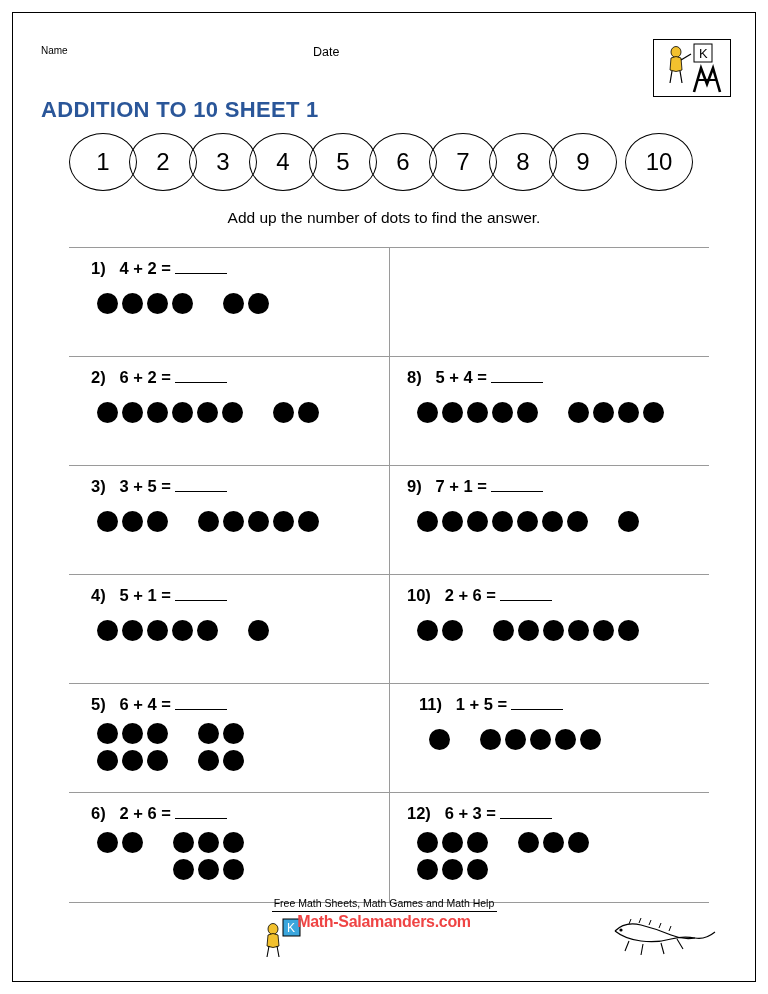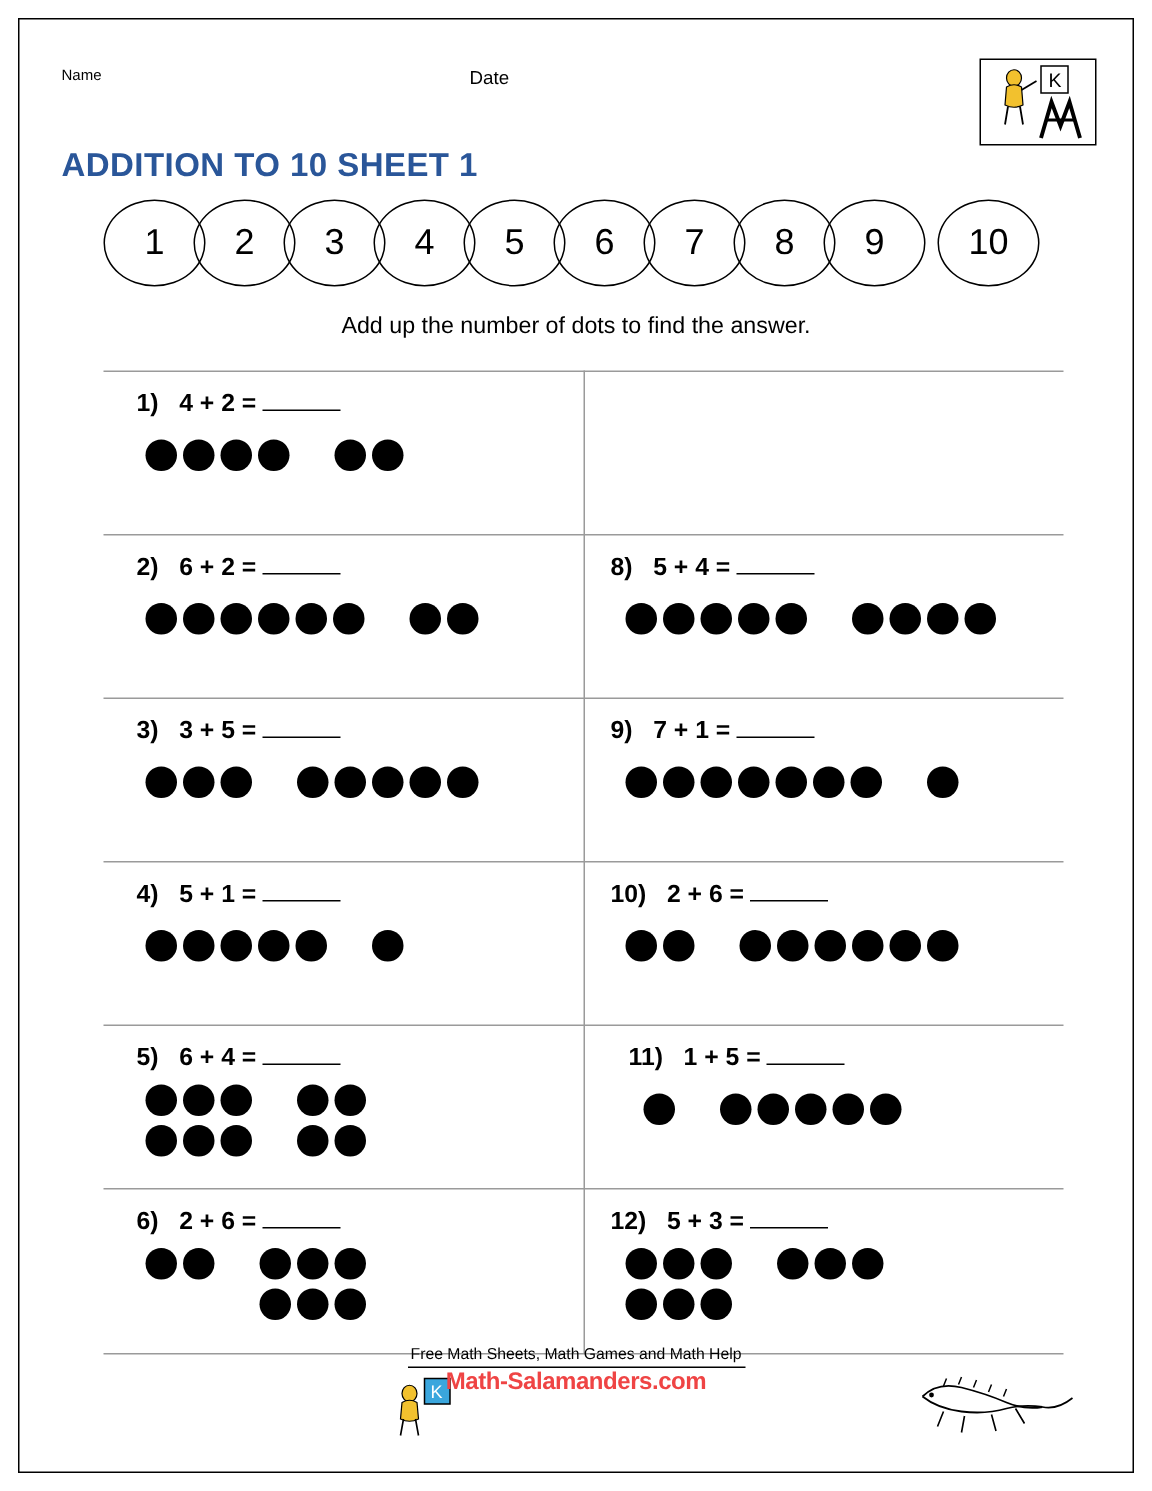--- a/index.html
+++ b/index.html
@@ -447,21 +447,21 @@
             <div style="position: absolute; left: 0px; top: 0px; width: 320px; height: 62px;">
               <div class="dot" style="left: 79px; top: 6px; background: rgb(0, 0, 0);"></div>
               <div class="dot" style="left: 104px; top: 6px; background: rgb(0, 0, 0);"></div>
               <div class="dot" style="left: 129px; top: 6px; background: rgb(0, 0, 0);"></div>
               <div class="dot" style="left: 154px; top: 6px; background: rgb(0, 0, 0);"></div>
               <div class="dot" style="left: 179px; top: 6px; background: rgb(0, 0, 0);"></div>
             </div>
           </div>
         </div>
         <div class="cell" style="left: 320px; top: 545px; height: 109px;">
-          <div class="q" style="left: 18px;"><span class="num">12)</span><span>   </span><span class="eqn">5 + 3 =</span><span class="blank"></span></div>
+          <div class="q" style="left: 18px;"><span class="num">12)</span><span>   </span><span class="eqn">6 + 3 =</span><span class="blank"></span></div>
           <div class="dots">
             <div style="position: absolute; left: 0px; top: 0px; width: 320px; height: 62px;">
               <div class="dot" style="left: 28px; top: 0px; background: rgb(0, 0, 0);"></div>
               <div class="dot" style="left: 53px; top: 0px; background: rgb(0, 0, 0);"></div>
               <div class="dot" style="left: 78px; top: 0px; background: rgb(0, 0, 0);"></div>
               <div class="dot" style="left: 28px; top: 27px; background: rgb(0, 0, 0);"></div>
               <div class="dot" style="left: 53px; top: 27px; background: rgb(0, 0, 0);"></div>
               <div class="dot" style="left: 78px; top: 27px; background: rgb(0, 0, 0);"></div>
             </div>
             <div style="position: absolute; left: 0px; top: 0px; width: 320px; height: 62px;">

